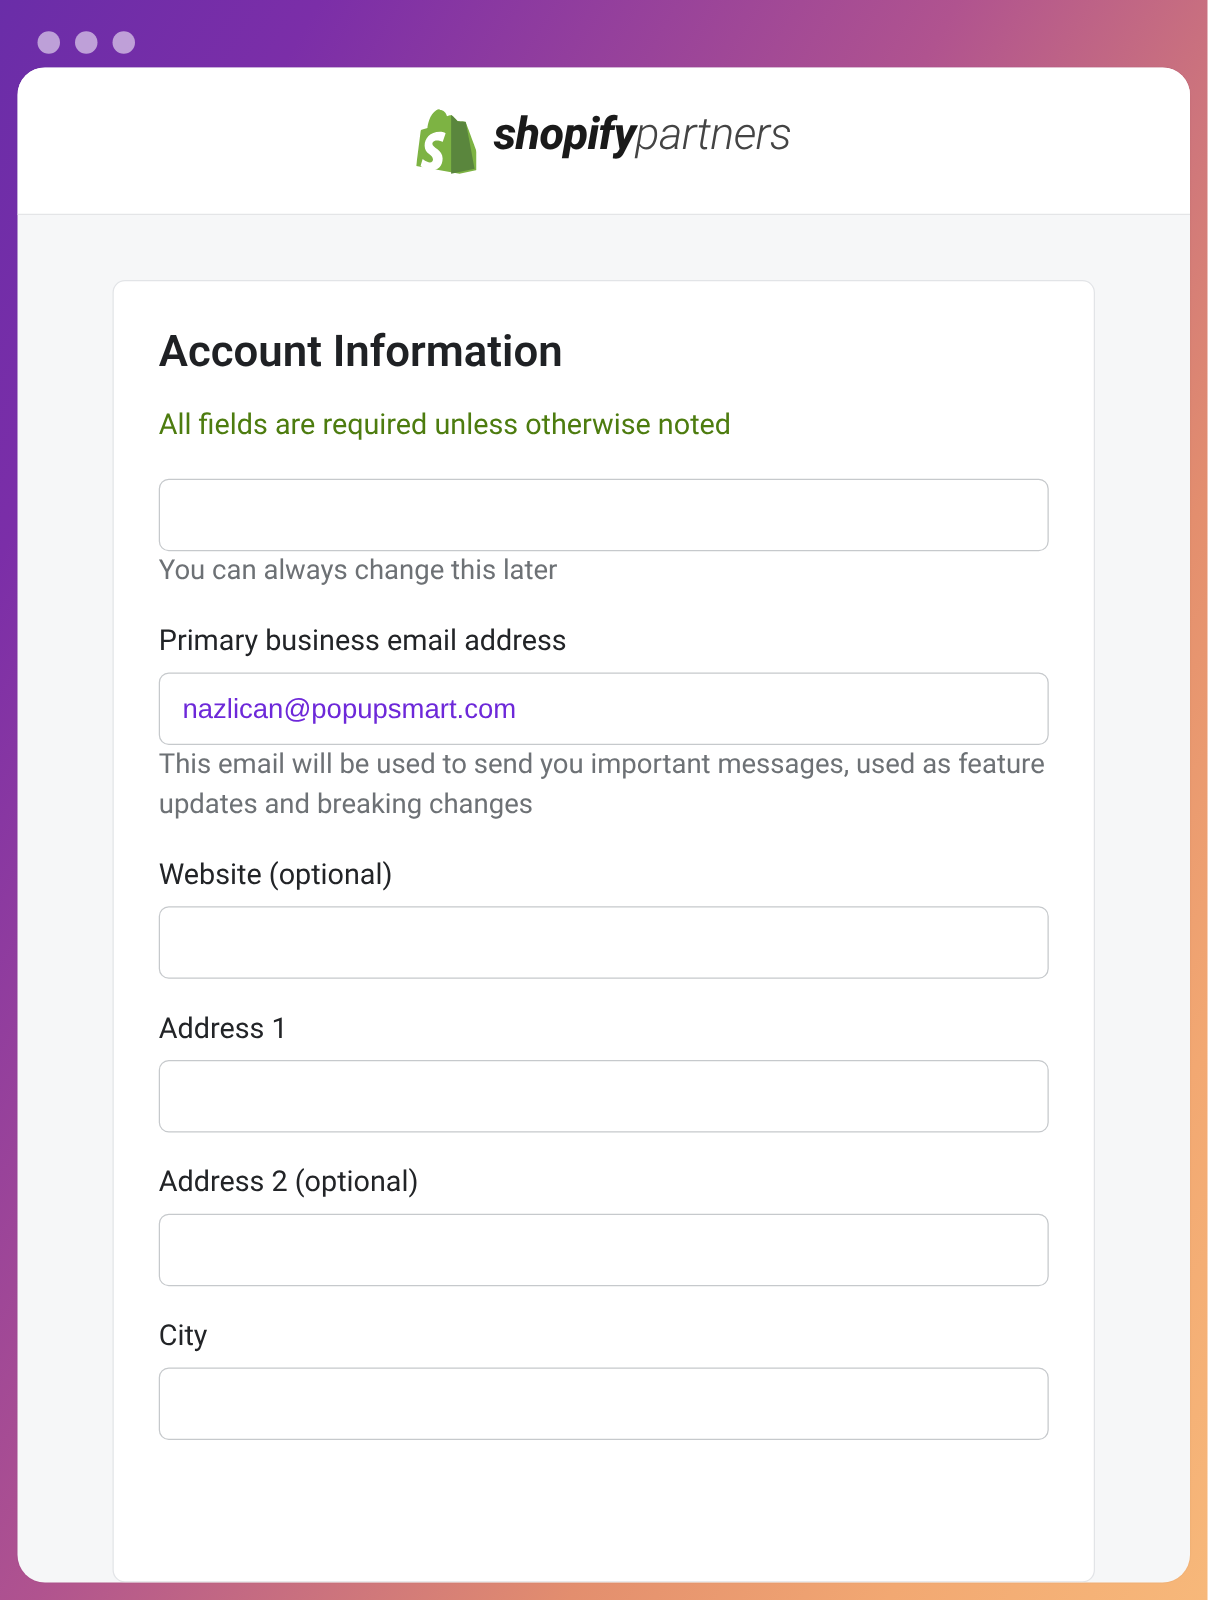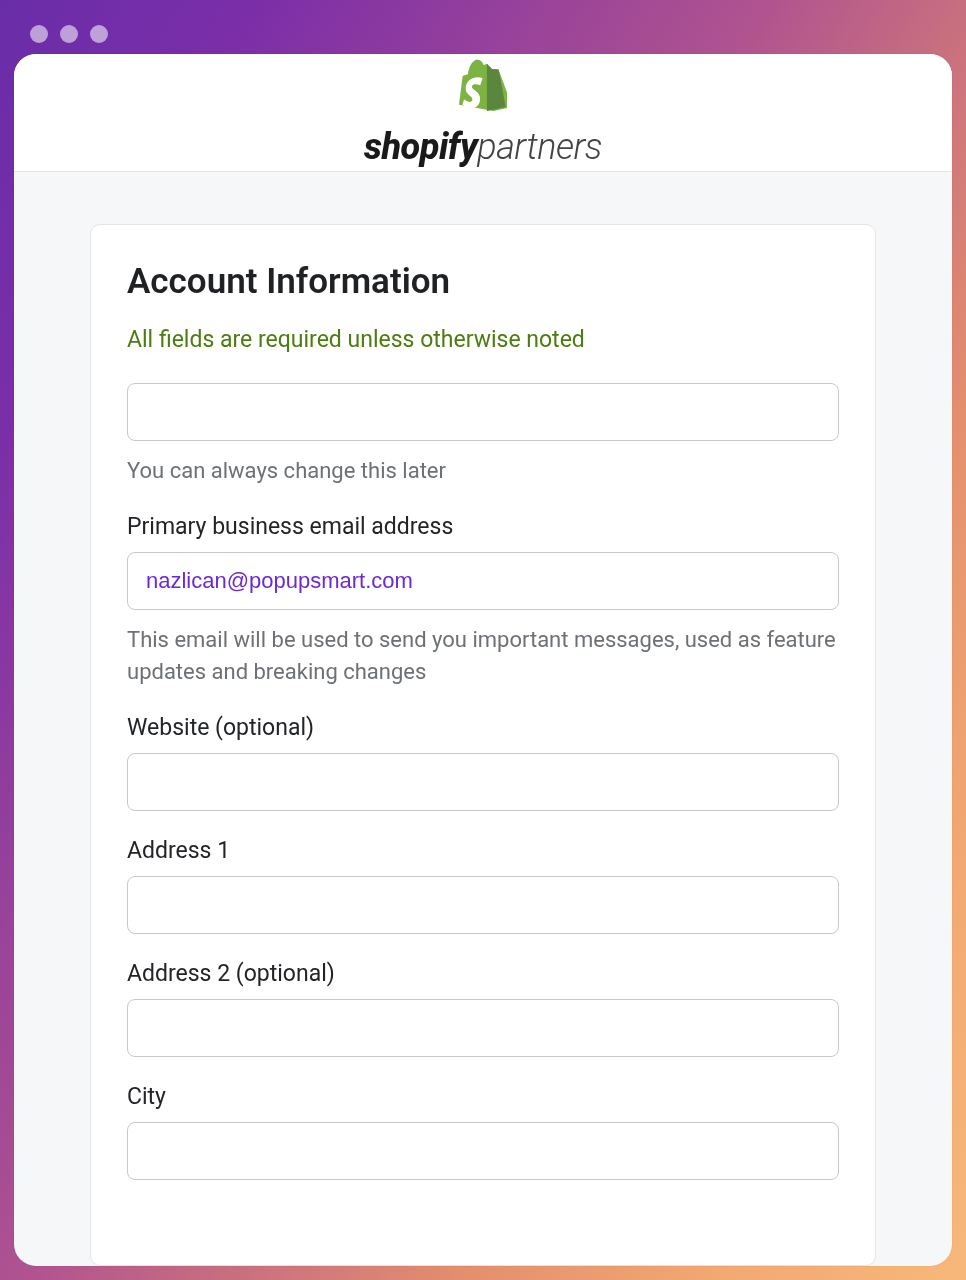--- a/index.html
+++ b/index.html
@@ -41,23 +41,22 @@
   .header {
     background: #ffffff;
     height: 118px;
     display: flex;
     align-items: center;
     justify-content: center;
     border-bottom: 1px solid #e4e5e7;
   }
   .logo {
     display: flex;
-    align-items: center;
+    align-items: flex-start;
     gap: 14px;
-    flex-direction: column;
   }
   .logo svg { display: block; }
   .logo-text {
     font-size: 36px;
     color: #1a1a1a;
     letter-spacing: -0.5px;
   }
   .logo-text .bold { font-weight: 800; font-style: italic; }
   .logo-text .light { font-weight: 300; font-style: italic; color: #444; }
   .content-wrap {
@@ -99,21 +98,20 @@
     border-radius: 8px;
     background: #ffffff;
     font-size: 22px;
     padding: 0 18px;
     color: #6d28d9;
     outline: none;
   }
   .help-text {
     font-size: 22px;
     color: #6d7175;
-    margin-top: 14px;
     line-height: 1.45;
   }
 </style>
 </head>
 <body>
 
 <div class="outer-frame">
   <div class="titlebar">
     <div class="traffic-dot"></div>
     <div class="traffic-dot"></div>

